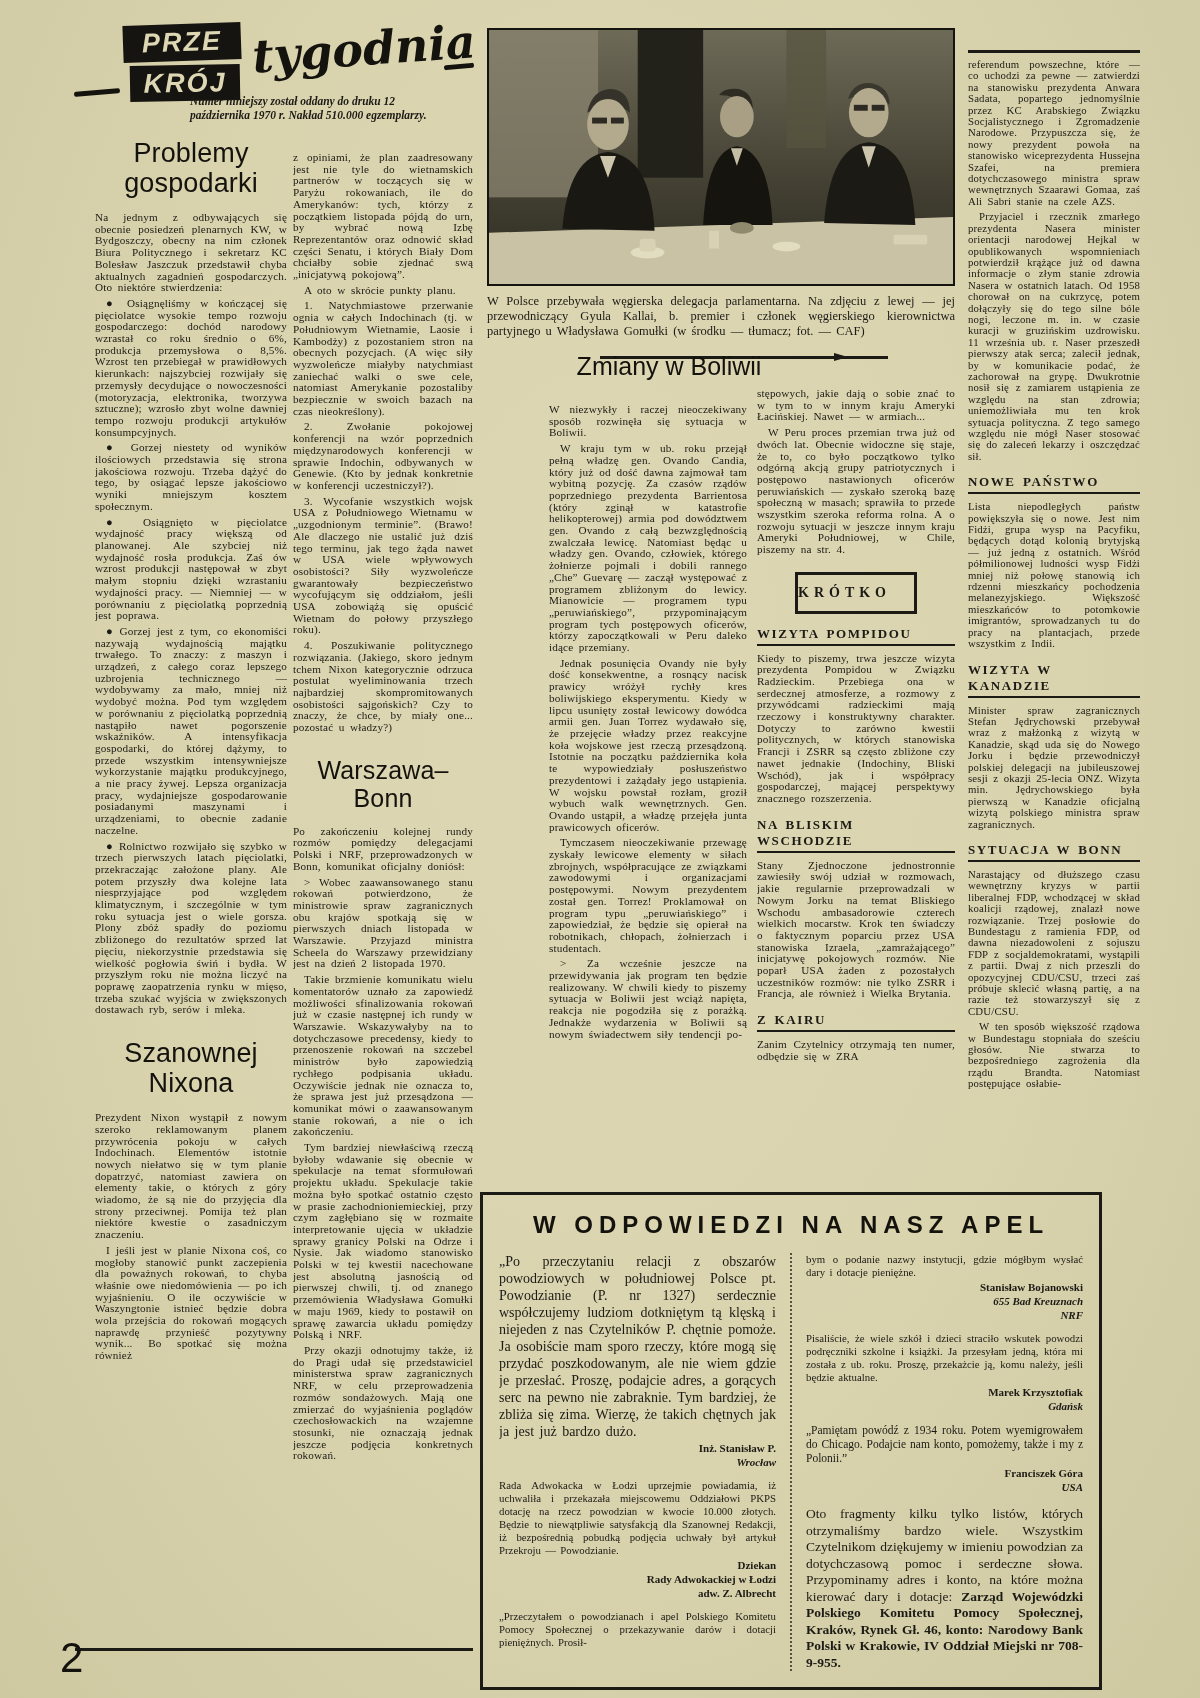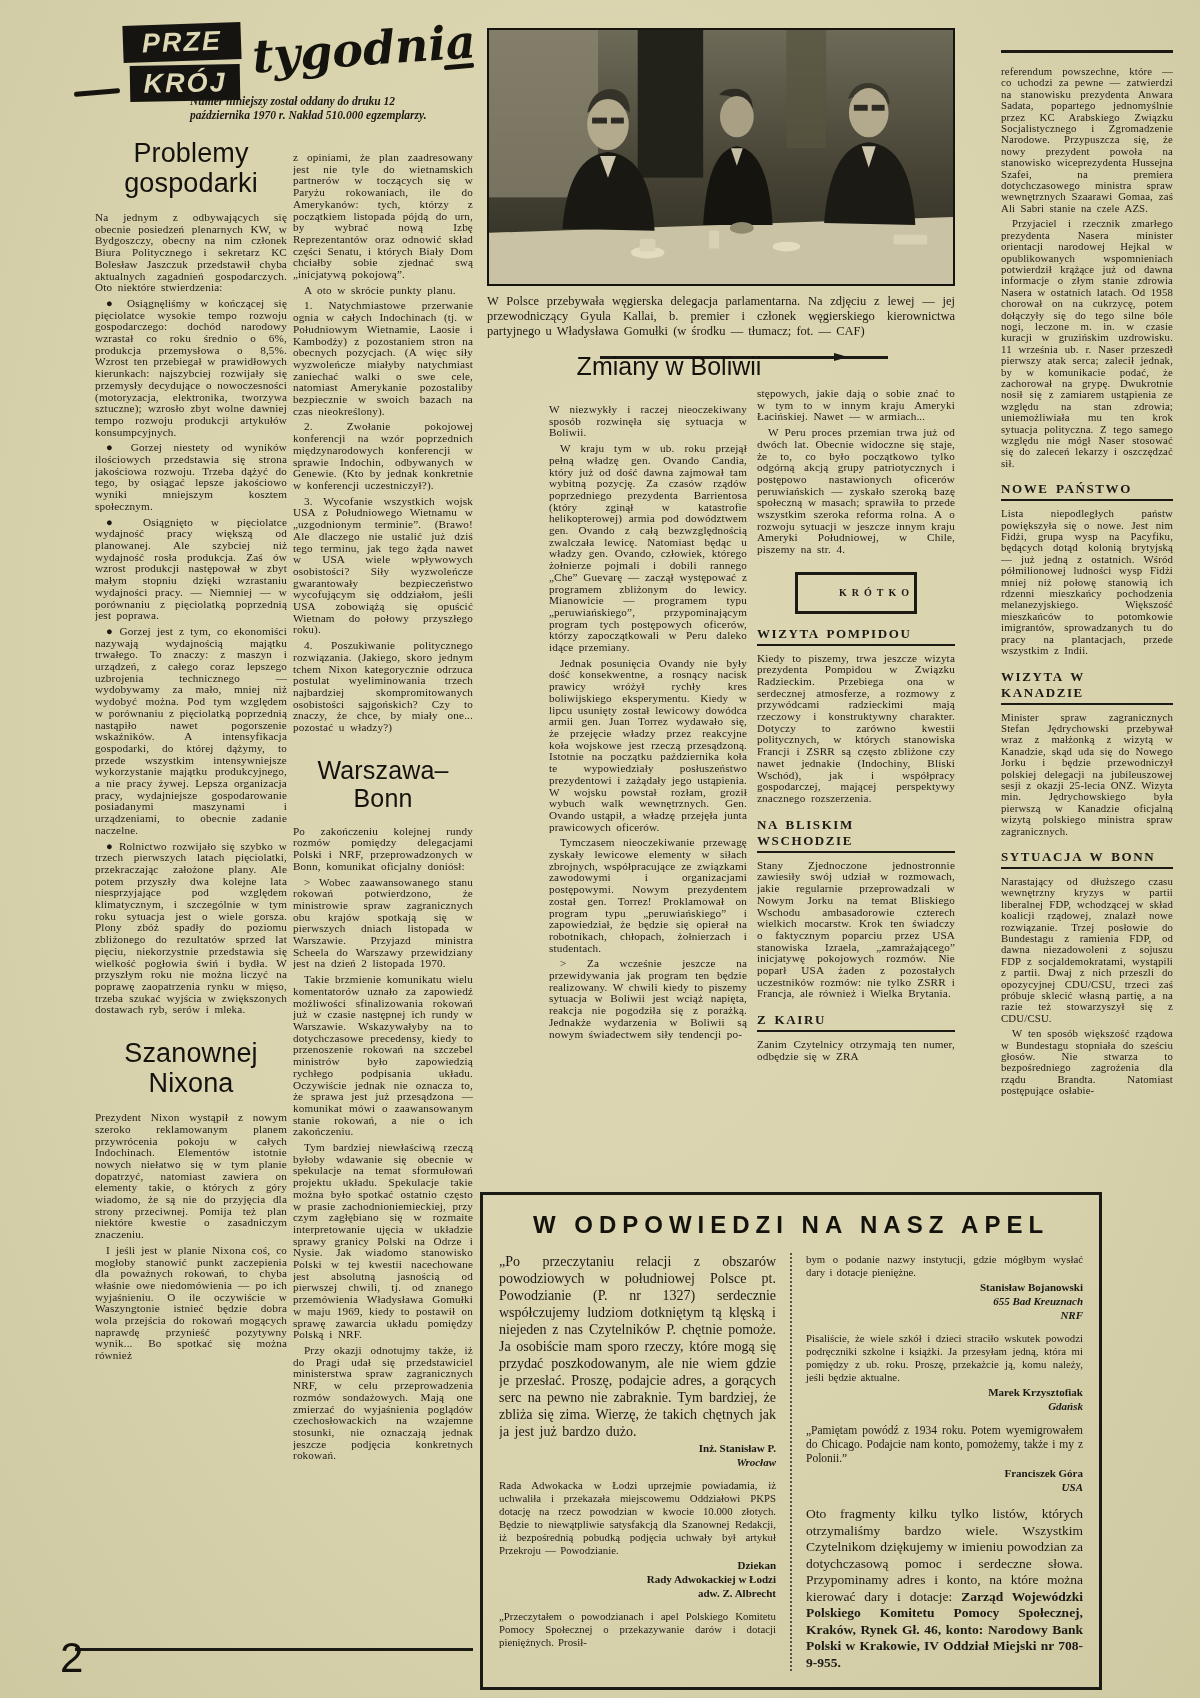--- a/index.html
+++ b/index.html
@@ -22,31 +22,31 @@
   
   .col{position:absolute;text-align:justify;font-size:11.2px;line-height:11.7px;
         letter-spacing:0.15px;word-spacing:2.5px;overflow:hidden;}
   .col p{margin:0 0 4px 0;text-indent:11px;}
   .col p.noindent{text-indent:0;}
   .col1{left:95px;top:138px;width:192px;height:1506px;}
   .col2{left:293px;top:152px;width:180px;height:1492px;}
   .col3{left:549px;top:404px;width:198px;height:778px;}
   .col4{left:757px;top:388px;width:198px;height:794px;}
   .col5{left:968px;top:50px;width:172px;height:1134px;border-top:3px solid #1c1a15;
-        padding-top:13px;font-size:10.8px;line-height:11.4px;margin-left:33px;}
+        padding-top:6px;font-size:10.8px;line-height:11.4px;}
   .art-title{font-family:"Liberation Sans", sans-serif;font-weight:400;text-align:center;
         font-size:27px;line-height:30px;margin:0 0 14px 0;color:#14120d;}
   .art-title.t2{margin-top:22px;}
   .art-title.smaller{font-size:25px;line-height:28px;}
   .boliwia-title{position:absolute;left:549px;top:352px;width:240px;margin:0;}
   .rubric{font-family:"Liberation Serif", serif;font-weight:bold;font-size:13px;line-height:16px;
         letter-spacing:1.6px;border-bottom:2.5px solid #1c1a15;padding-bottom:2px;
         margin:12px 0 7px 0;text-align:left;}
-  .krotko-box{width:116px;margin:16px auto 6px auto;border:3px solid #1c1a15;text-align:right;
-        padding:12px 0;font-weight:bold;font-size:10px;letter-spacing:5px;}
+  .krotko-box{width:116px;margin:16px auto 6px auto;border:3px solid #1c1a15;text-align:left;
+        padding:12px 0;font-weight:bold;font-size:14px;letter-spacing:5px;}
   
   .photo{position:absolute;left:487px;top:28px;width:468px;height:258px;margin:0;
         border:2px solid #15140f;box-sizing:border-box;background:#3a382e;}
   .photo svg{display:block;width:100%;height:100%;}
   .caption{position:absolute;left:487px;top:294px;width:468px;margin:0;
         font-size:12.5px;line-height:15px;text-align:justify;word-spacing:2px;}
   .mid-rule{position:absolute;left:600px;top:356px;width:288px;height:3px;background:#1c1a15;}
   .mid-rule:after{content:"";position:absolute;right:40px;top:-3px;border-left:14px solid #1c1a15;
         border-top:4px solid transparent;border-bottom:4px solid transparent;}
   .bottom-rule{position:absolute;left:75px;top:1648px;width:398px;height:3px;background:#1c1a15;}
@@ -199,21 +199,21 @@
         <p class="sig normal">Dziekan</p>
         <p class="sig normal">Rady Adwokackiej w Łodzi</p>
         <p class="sig normal">adw. Z. Albrecht</p>
         <p class="letter-sm">„Przeczytałem o powodzianach i apel Polskiego Komitetu Pomocy Społecznej o przekazywanie darów i dotacji pieniężnych. Prosił-</p>
       </div>
       <div class="apel-col apel-right">
         <p class="letter-sm" style="margin-top:0;">bym o podanie nazwy instytucji, gdzie mógłbym wysłać dary i dotacje pieniężne.</p>
         <p class="sig">Stanisław Bojanowski</p>
         <p class="sig it">655 Bad Kreuznach</p>
         <p class="sig it">NRF</p>
-        <p class="letter-sm">Pisaliście, że wiele szkół i dzieci straciło wskutek powodzi podręczniki szkolne i książki. Ja przesyłam jedną, która mi pomiędzy z ub. roku. Proszę, przekażcie ją, komu należy, jeśli będzie aktualne.</p>
+        <p class="letter-sm">Pisaliście, że wiele szkół i dzieci straciło wskutek powodzi podręczniki szkolne i książki. Ja przesyłam jedną, która mi została z ub. roku. Proszę, przekażcie ją, komu należy, jeśli będzie aktualne.</p>
         <p class="sig">Marek Krzysztofiak</p>
         <p class="sig it">Gdańsk</p>
         <p class="letter-md">„Pamiętam powódź z 1934 roku. Potem wyemigrowałem do Chicago. Podajcie nam konto, pomożemy, także i my z Polonii.”</p>
         <p class="sig">Franciszek Góra</p>
         <p class="sig it">USA</p>
         <p class="letter-closing"><span>Oto fragmenty kilku tylko listów, których otrzymaliśmy bardzo wiele. Wszystkim Czytelnikom dziękujemy w imieniu powodzian za dotychczasową pomoc i serdeczne słowa. Przypominamy adres i konto, na które można kierować dary i dotacje:</span> <strong>Zarząd Wojewódzki Polskiego Komitetu Pomocy Społecznej, Kraków, Rynek Gł. 46, konto: Narodowy Bank Polski w Krakowie, IV Oddział Miejski nr 708-9-955.</strong></p>
       </div>
     </div>
   </section>
 

